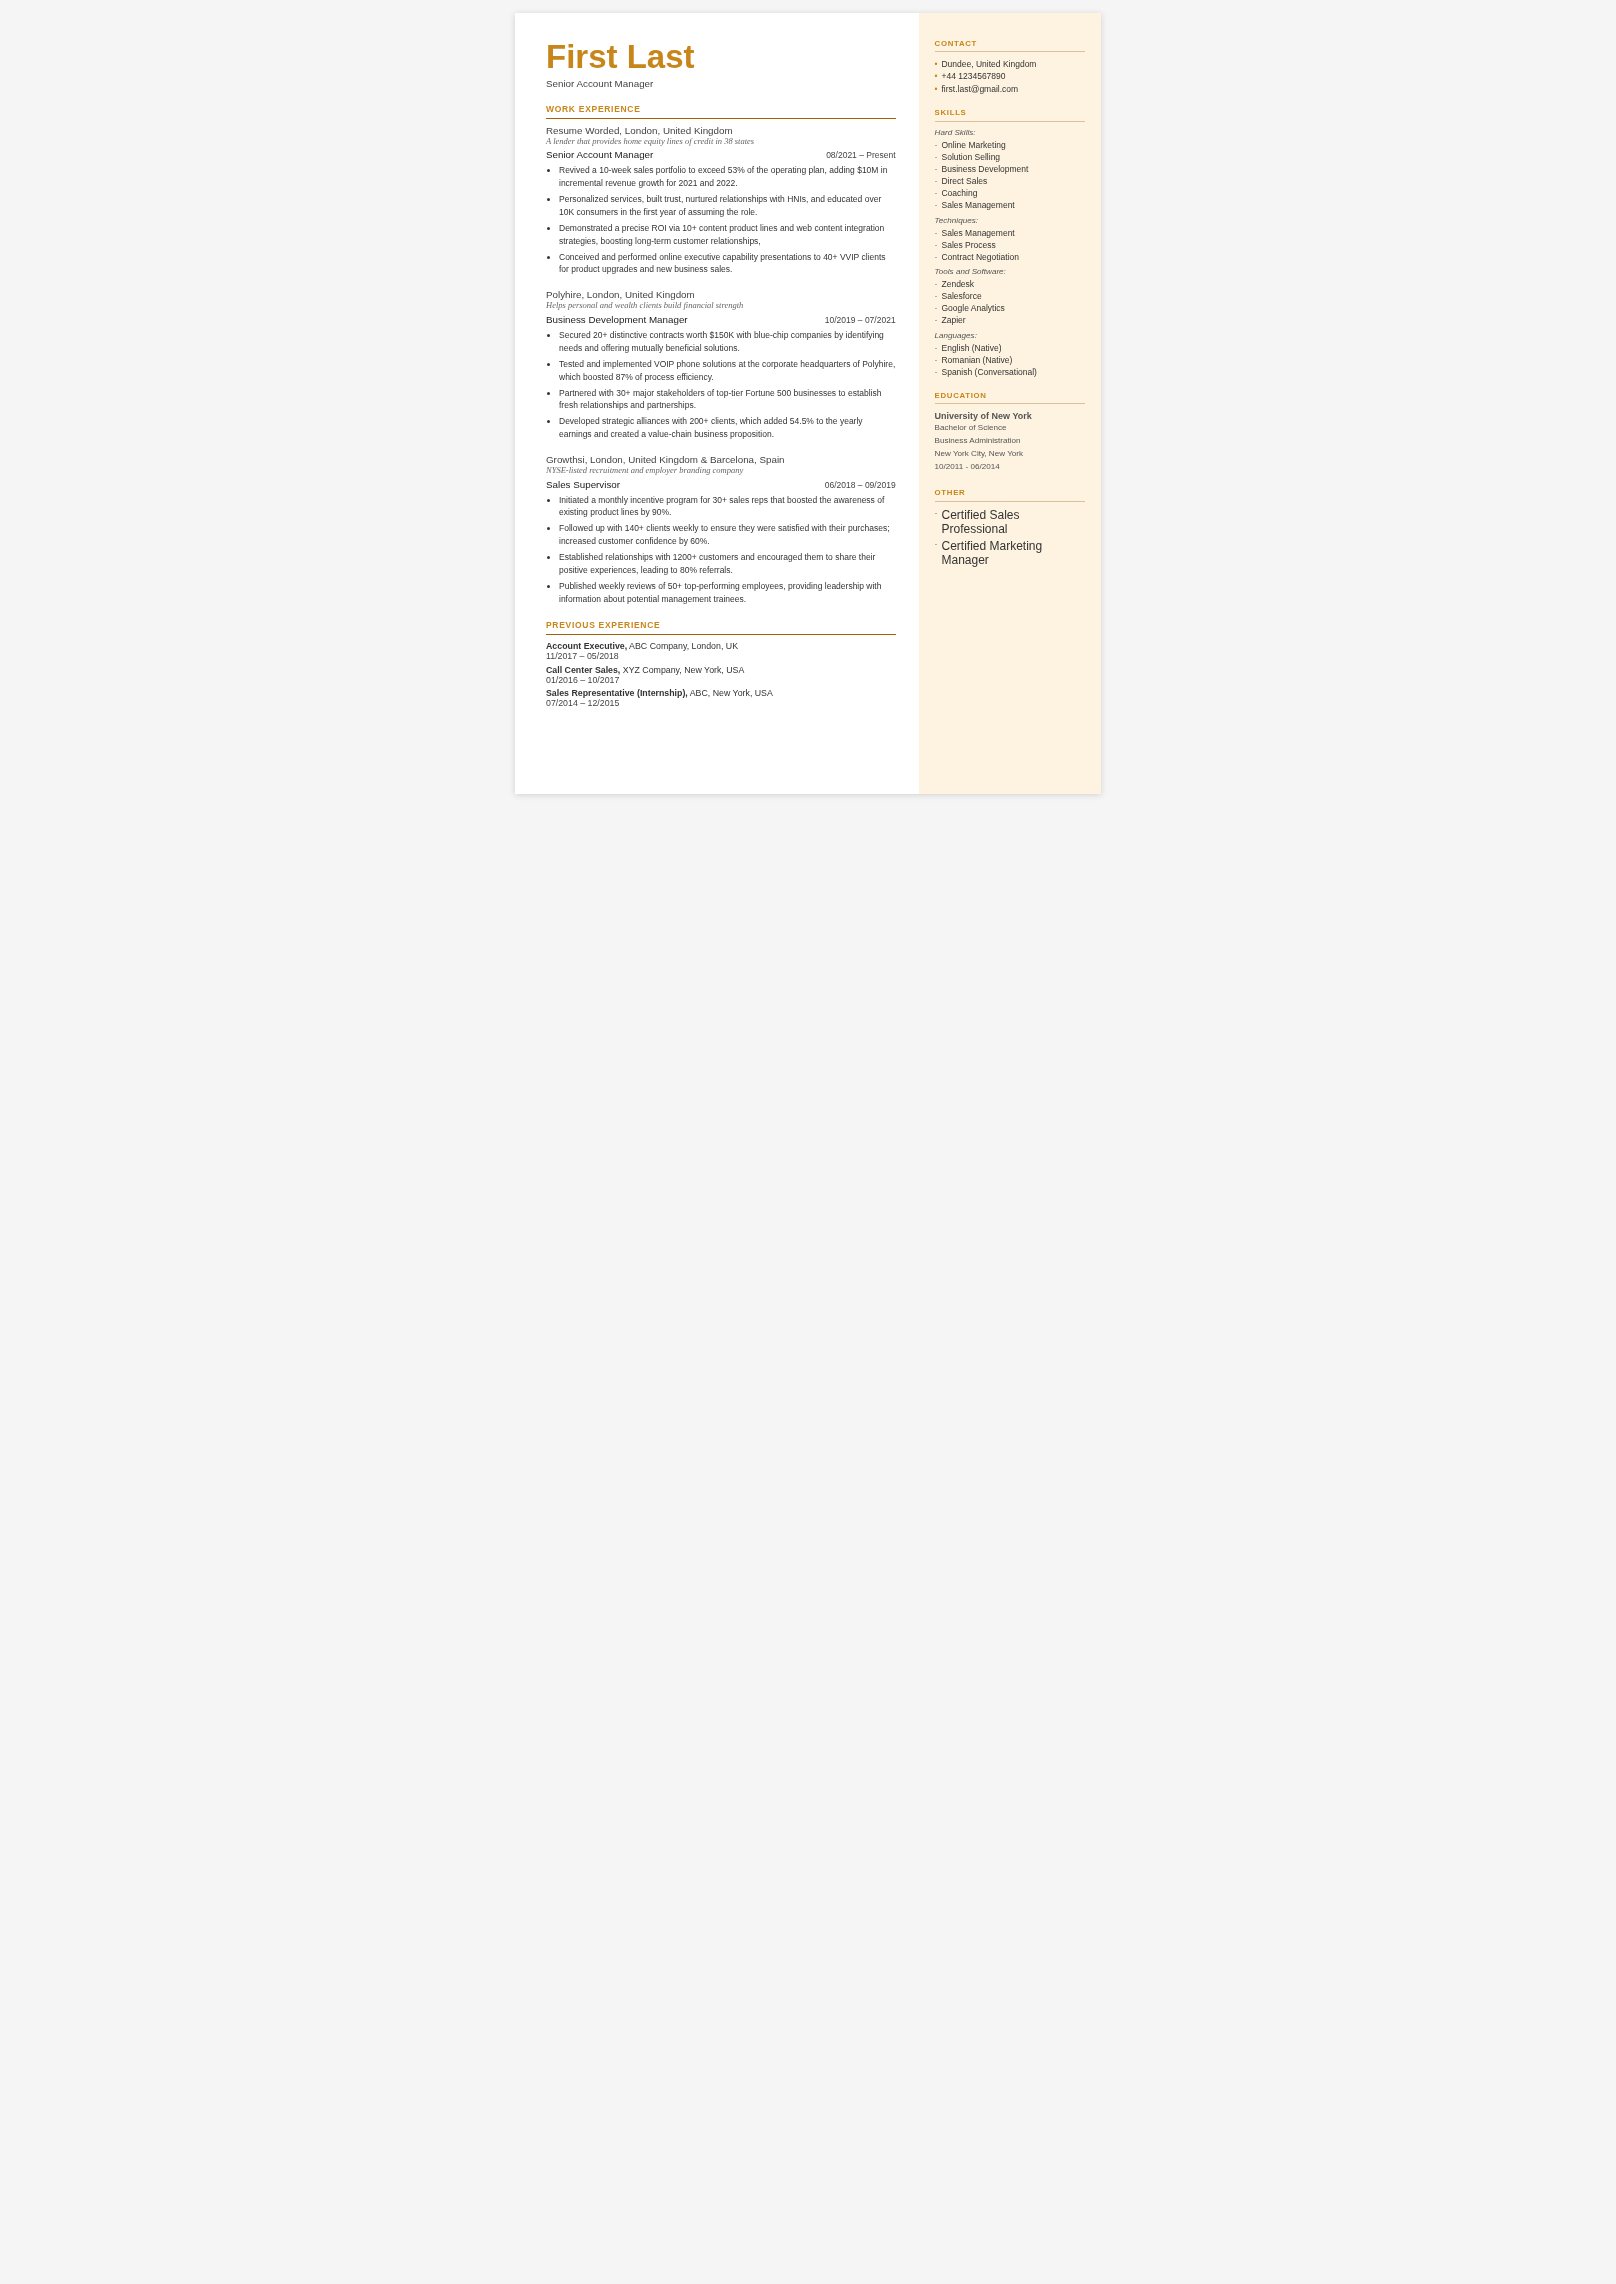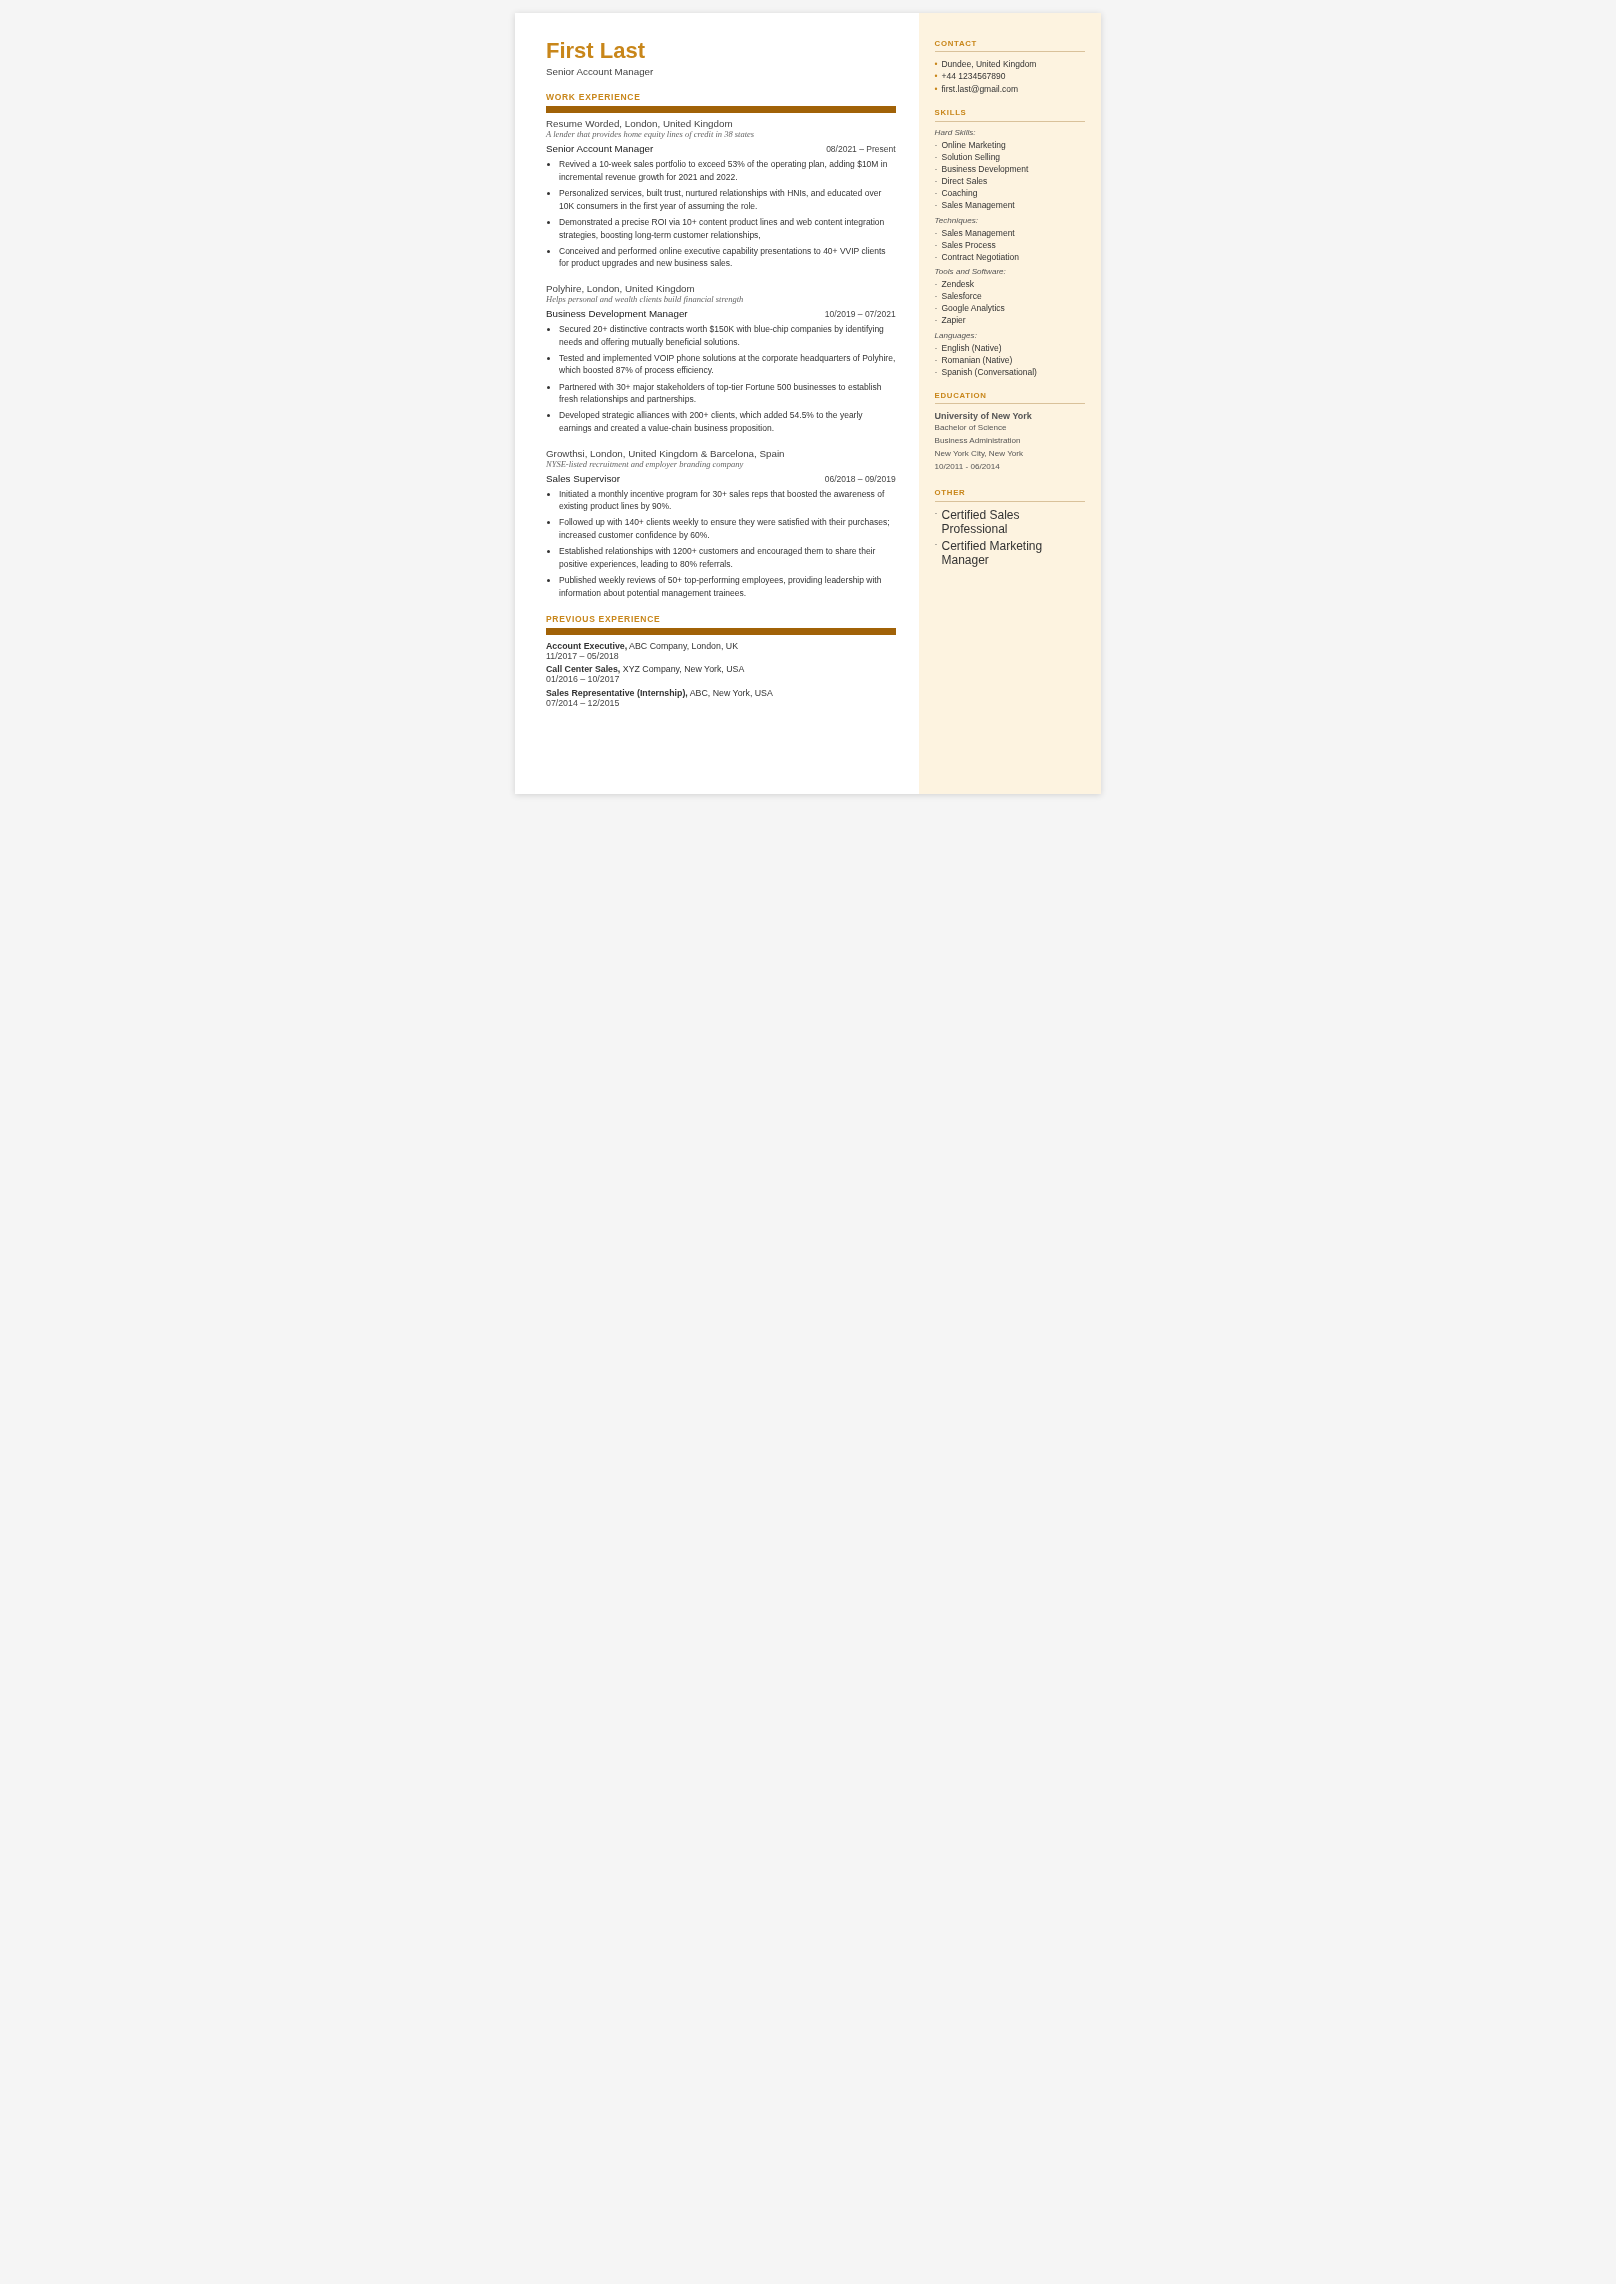--- a/index.html
+++ b/index.html
@@ -18,40 +18,40 @@
       display: flex;
       flex-direction: row;
       box-shadow: 0 1.3px 6.5px rgba(0,0,0,0.15);
     }
     
     .main-col {
       flex: 1;
       padding: 26px 23.4px 26px 31px;
     }
     .name {
-      font-size: 22px;
+      font-size: 33px;
       font-weight: 900;
       color: #c8861a;
       line-height: 1.1;
       margin-bottom: 2.6px;
     }
     .title-sub {
       font-size: 9.8px;
       color: #444;
       margin-bottom: 15.6px;
     }
     .section-title {
       font-size: 8.5px;
       font-weight: 800;
       color: #c8861a;
       letter-spacing: 0.7px;
       text-transform: uppercase;
       margin-bottom: 5.2px;
       padding-bottom: 3.9px;
-      border-bottom: 7px solid #a16207;
+      border-bottom: 1px solid #a16207;
     }
     .section {
       margin-bottom: 14.3px;
     }
     .company-name {
       font-size: 9.8px;
       font-weight: 700;
       color: #222;
       margin-top: 48px;
     }

